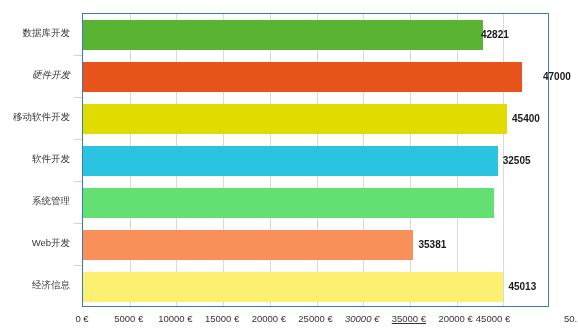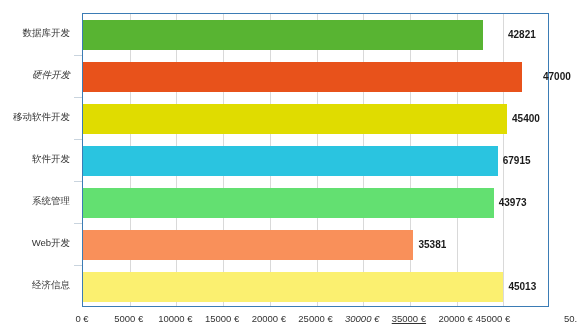--- a/index.html
+++ b/index.html
@@ -133,37 +133,36 @@
       <div class="gridline" style="left: 93.4px;"></div>
       <div class="gridline" style="left: 140.1px;"></div>
       <div class="gridline" style="left: 186.8px;"></div>
       <div class="gridline" style="left: 233.5px;"></div>
       <div class="gridline" style="left: 280.2px;"></div>
       <div class="gridline" style="left: 326.9px;"></div>
       <div class="gridline" style="left: 373.6px;"></div>
       <div class="gridline" style="left: 420.3px;"></div>
       <div class="bar-row" style="top: 6px; width: 467px;">
         <div class="bar" style="width: 399.948px; background: rgb(88, 180, 50);"></div>
-        <div class="bar-value" style="left: 420px;">42821</div>
+        <div class="bar-value" style="left: 393px;">42821</div>
       </div>
       <div class="bar-row" style="top: 48px; width: 467px;">
         <div class="bar" style="width: 438.98px; background: rgb(232, 82, 27);"></div>
         <div class="bar-value" style="left: 424px; padding-left: 36px;">47000</div>
       </div>
       <div class="bar-row" style="top: 90px; width: 467px;">
         <div class="bar" style="width: 424.036px; background: rgb(224, 220, 0);"></div>
         <div class="bar-value" style="left: 424.036px;">45400</div>
       </div>
       <div class="bar-row" style="top: 132px; width: 467px;">
         <div class="bar" style="width: 414.733px; background: rgb(42, 196, 224);"></div>
-        <div class="bar-value" style="left: 414.733px;">67915</div>
+        <div class="bar-value" style="left: 414.733px;">32505</div>
       </div>
       <div class="bar-row" style="top: 174px; width: 467px;">
         <div class="bar" style="width: 410.708px; background: rgb(99, 224, 113);"></div>
-        <div class="bar-value" style="left: 410.708px;">43973</div>
       </div>
       <div class="bar-row" style="top: 216px; width: 467px;">
         <div class="bar" style="width: 330.459px; background: rgb(249, 144, 90);"></div>
         <div class="bar-value" style="left: 330.459px;">35381</div>
       </div>
       <div class="bar-row" style="top: 258px; width: 467px;">
         <div class="bar" style="width: 420.421px; background: rgb(251, 240, 112);"></div>
         <div class="bar-value" style="left: 420.421px;">45013</div>
       </div>
     </div>

